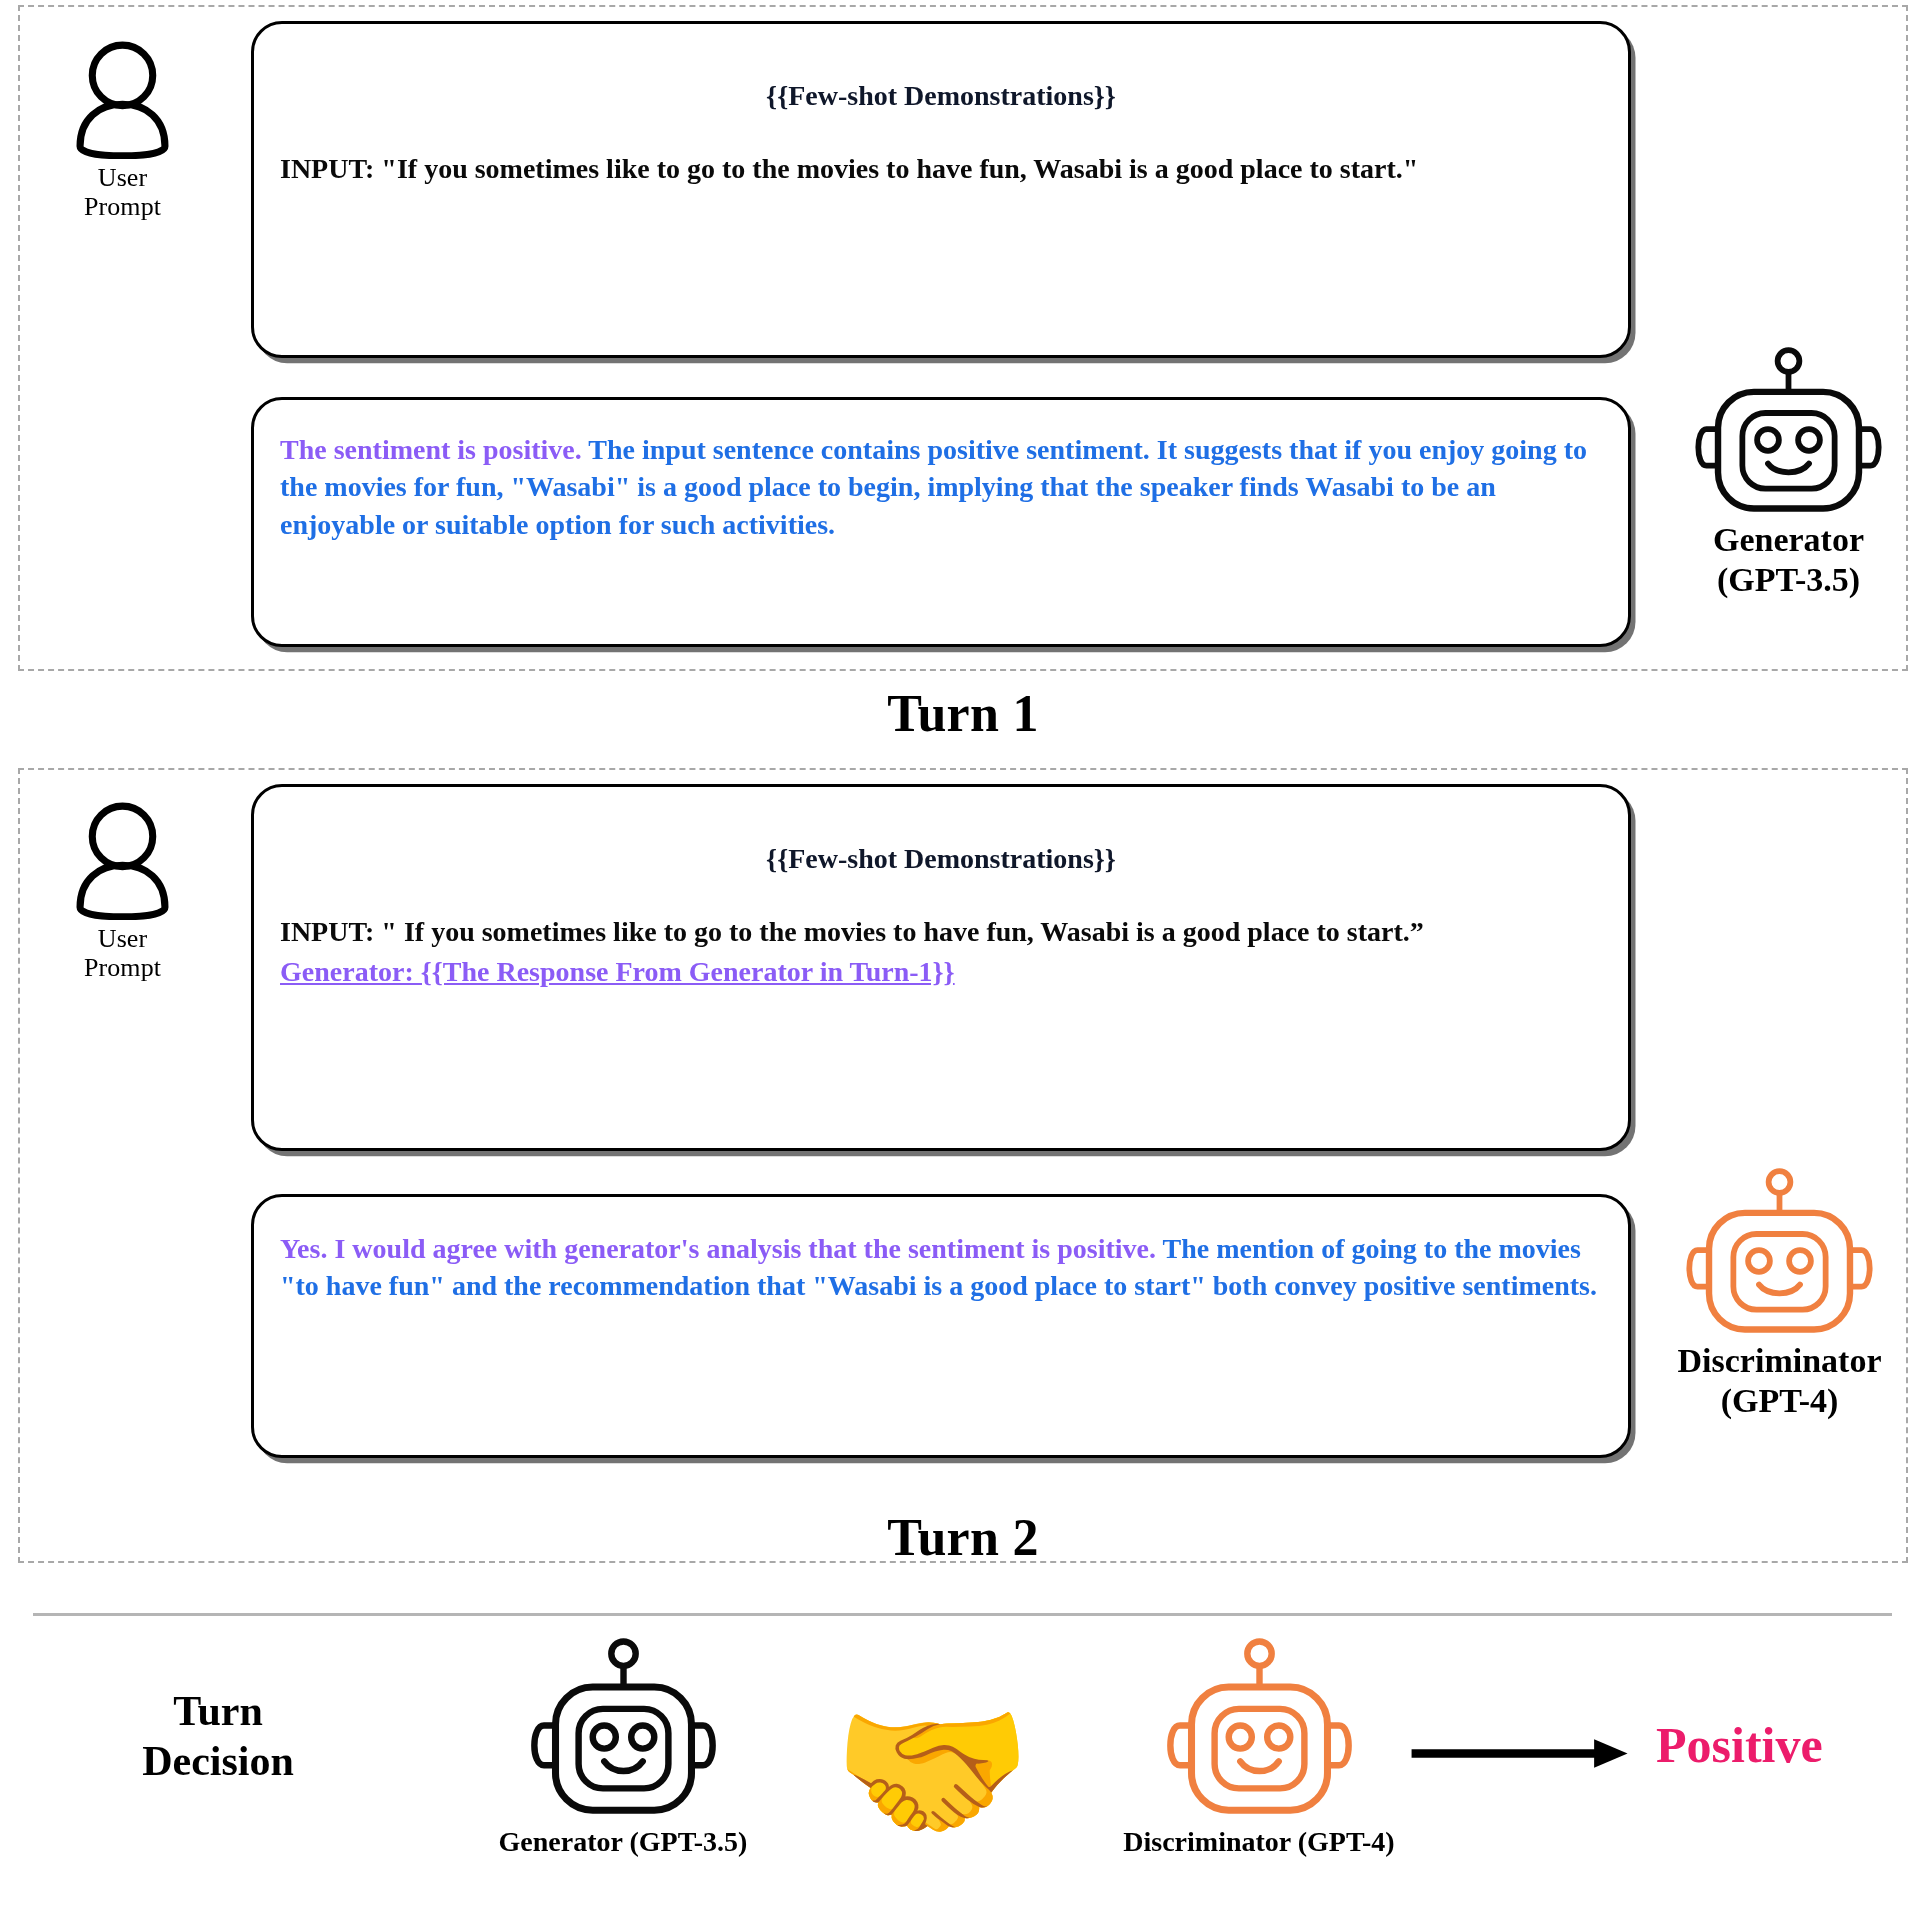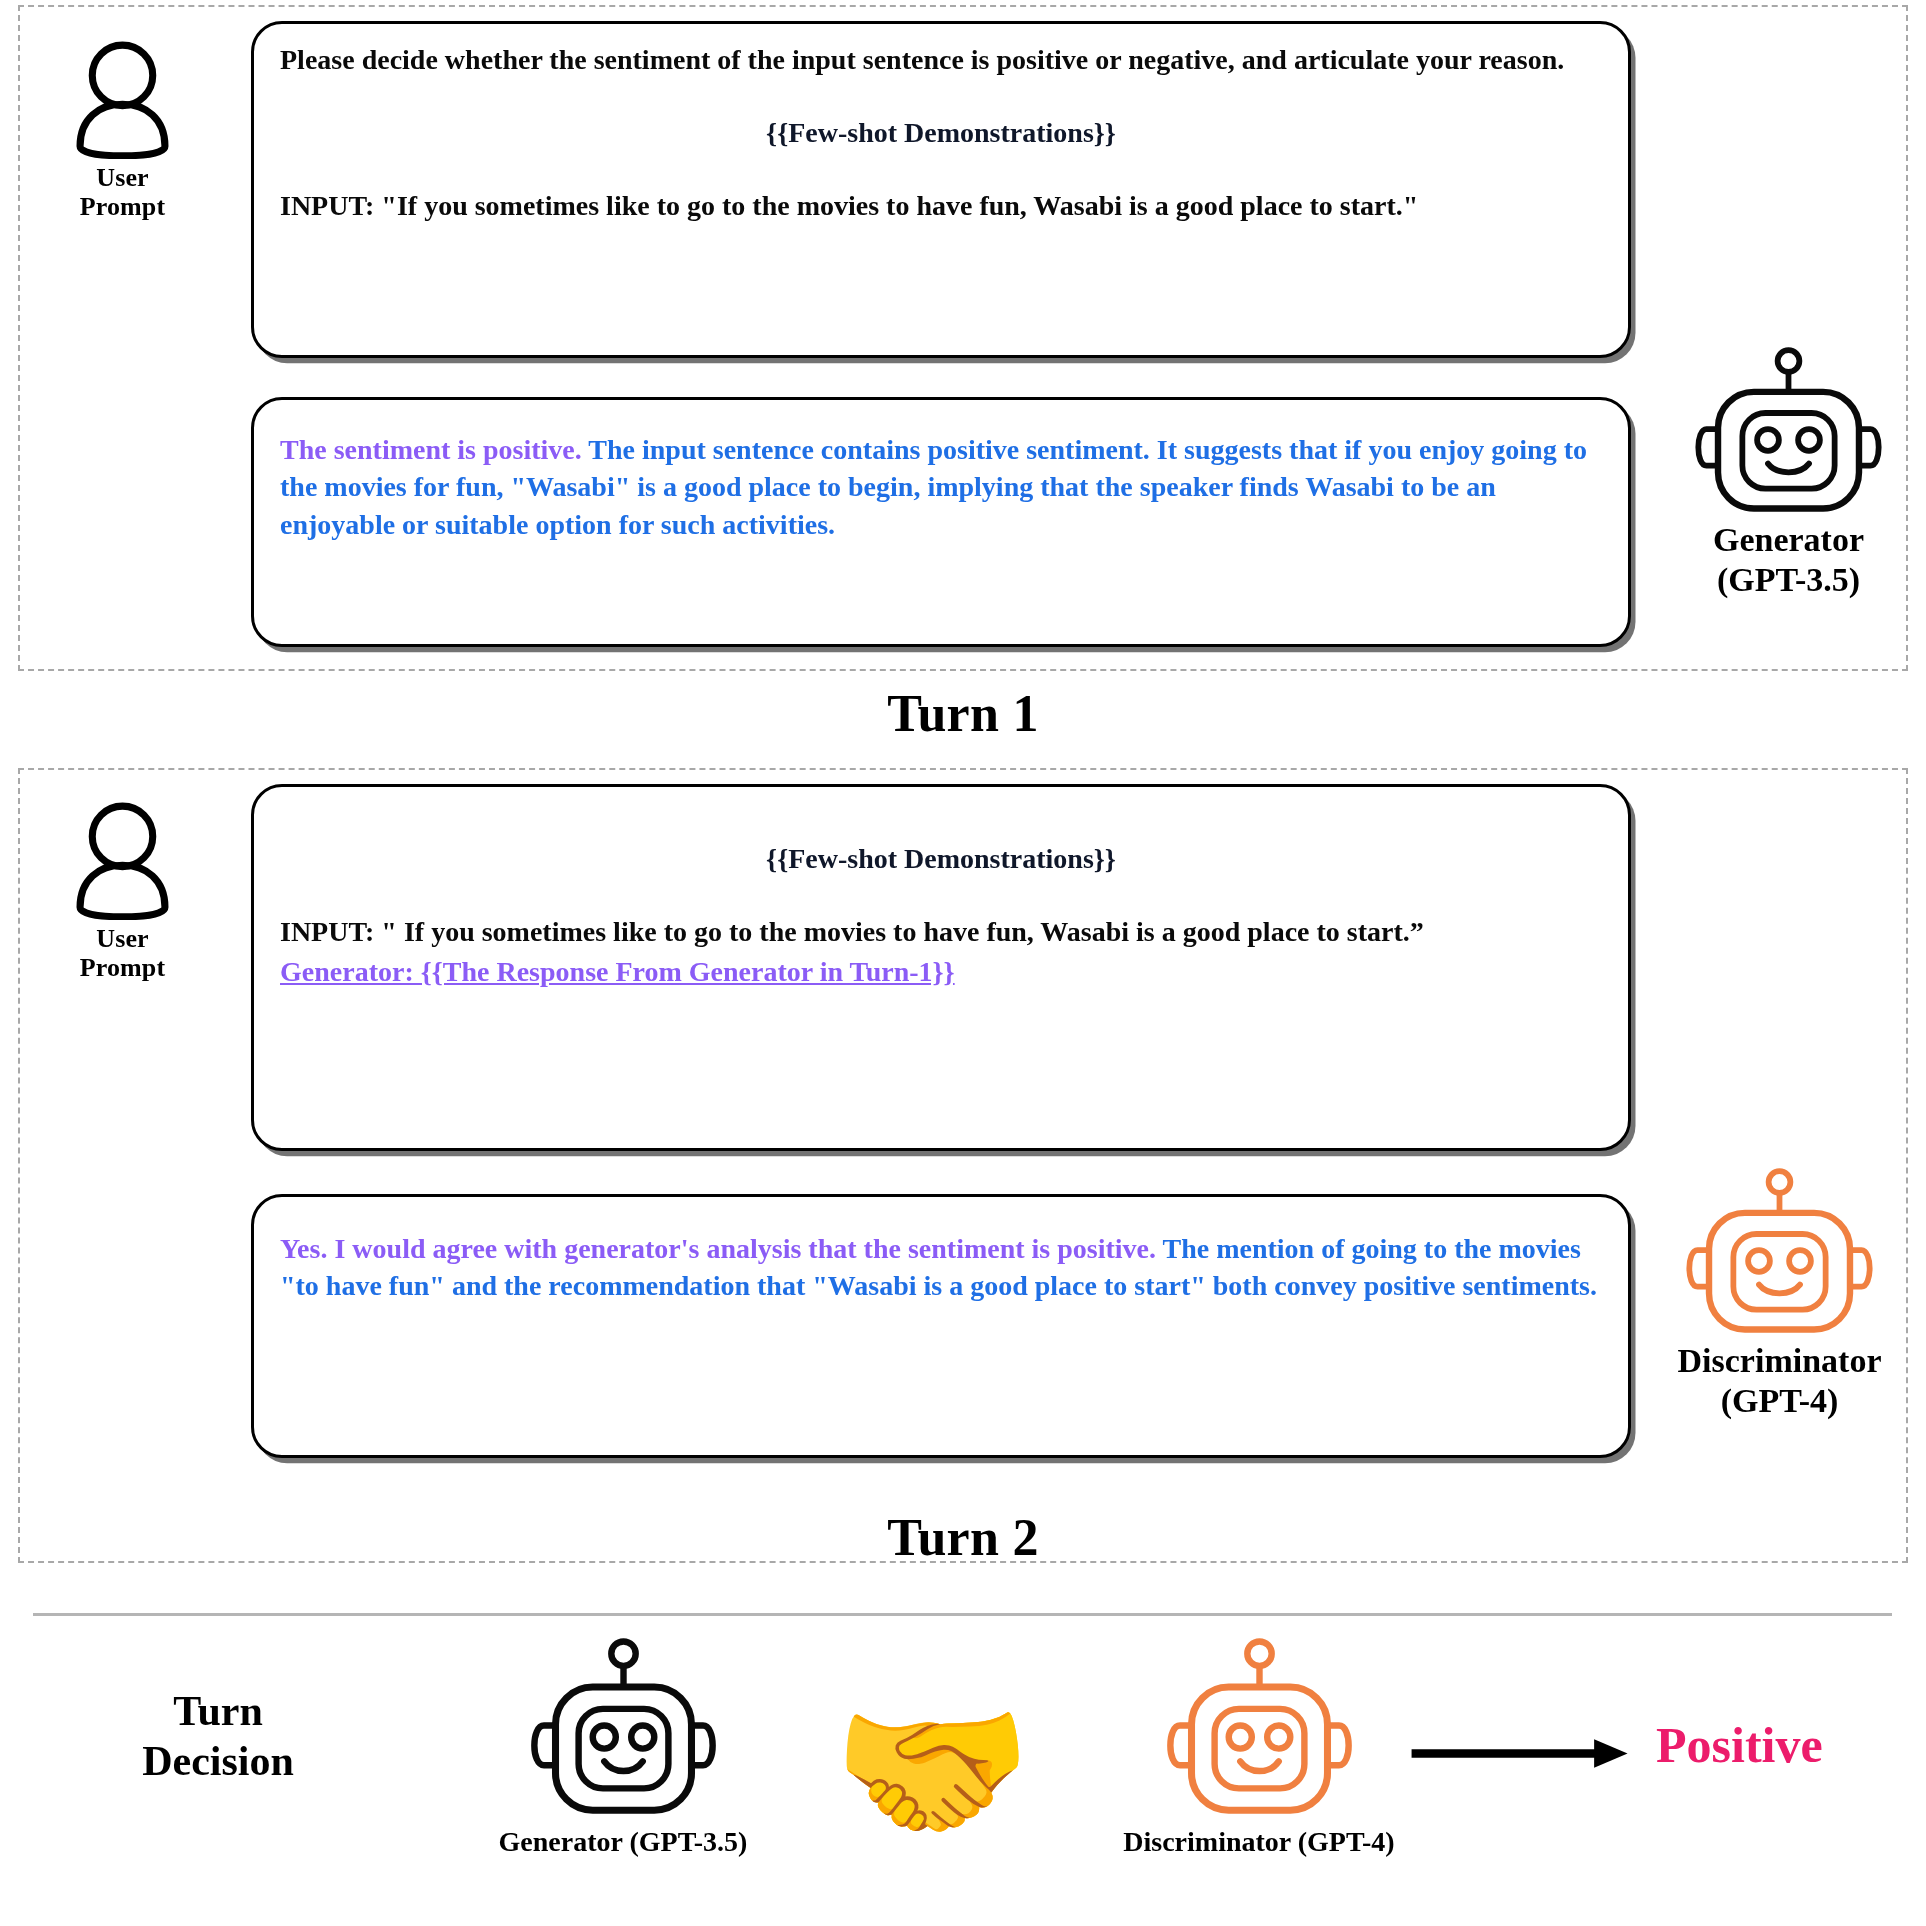--- a/index.html
+++ b/index.html
@@ -12,21 +12,21 @@
     box-sizing:border-box;
     background:#fff;
   }
   #turn1-section{top:5.1px;height:666px;}
   #turn2-section{top:768px;height:795px;}
 
   .turn-inner{position:relative;width:100%;height:100%;}
 
   
   .person{position:absolute;text-align:center;width:167px;}
-  .person .plabel{font-weight:bold;font-size:26px;line-height:1.12;margin-top:3.9px;letter-spacing:0.1px;}
+  .person .plabel{font-weight:normal;font-size:26px;line-height:1.12;margin-top:3.9px;letter-spacing:0.1px;}
 
   .agent{position:absolute;text-align:center;width:225px;}
   .agent .alabel{font-weight:bold;font-size:34px;line-height:1.12;margin-top:1.3px;}
 
   
   .bubble{
     position:absolute;
     border:3.2px solid #000;
     border-radius:31px;
     background:#fff;
@@ -85,21 +85,20 @@
         <svg width="103" height="119" viewBox="0 0 160 185" aria-hidden="true">
           <circle cx="80" cy="55" r="47" fill="none" stroke="#000" stroke-width="11"></circle>
           <path d="M14 165 C14 122 44 100 80 100 C116 100 146 122 146 165 C146 175 120 180 80 180 C40 180 14 175 14 165 Z" fill="none" stroke="#000" stroke-width="11"></path>
         </svg>
       </span>
       <div class="plabel">User</div>
       <div class="plabel" style="margin-top:0">Prompt</div>
     </div>
 
     <div class="bubble" id="t1-prompt" style="left:231px; top:14px; width:1380px; height:337px;">
-      <p class="c-black">Please decide whether the sentiment of the input sentence is positive or negative, and articulate your reason.</p>
       <div class="gap-md"></div>
       <p class="c-purple">{{Few-shot Demonstrations}}</p>
       <div class="gap-md"></div>
       <p class="c-black">INPUT: "If you sometimes like to go to the movies to have fun, Wasabi is a good place to start."</p>
     </div>
 
     <div class="bubble" id="t1-resp" style="left:231px; top:390px; width:1380px; height:250px; padding-top:31px;">
       <p>
         <span class="c-pink">The sentiment is positive.</span>
         <span class="c-blue">The input sentence contains positive sentiment. It suggests that if you enjoy going to the movies for fun, "Wasabi" is a good place to begin, implying that the speaker finds Wasabi to be an enjoyable or suitable option for such activities.</span>

